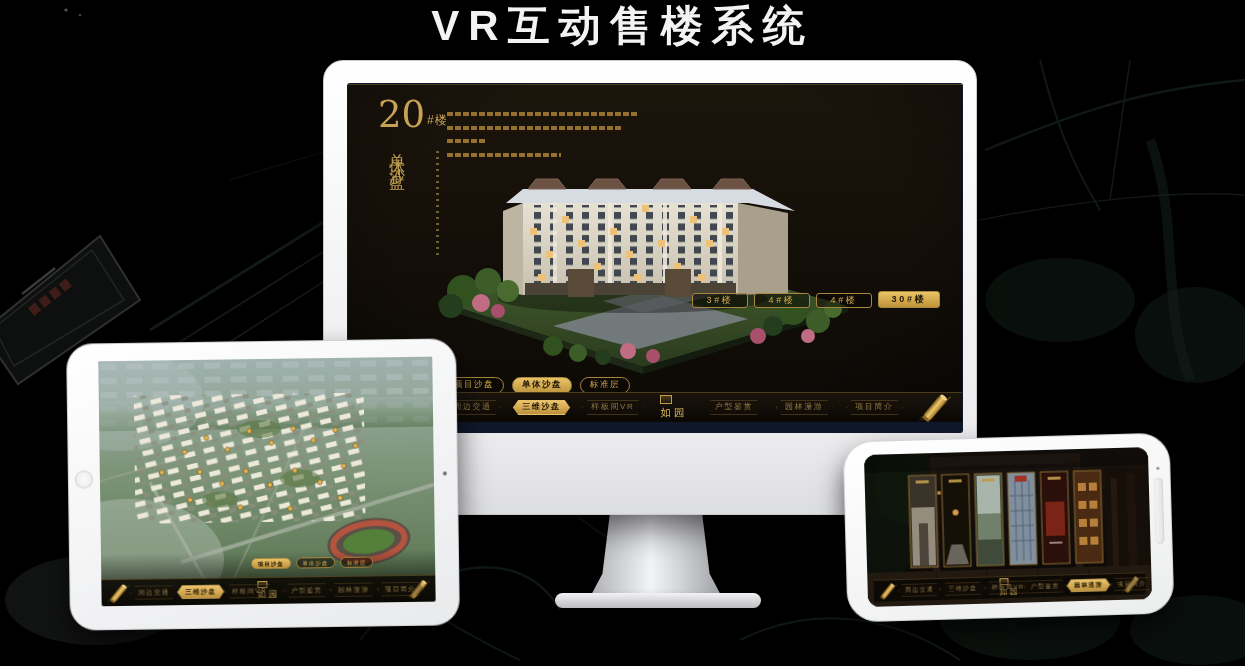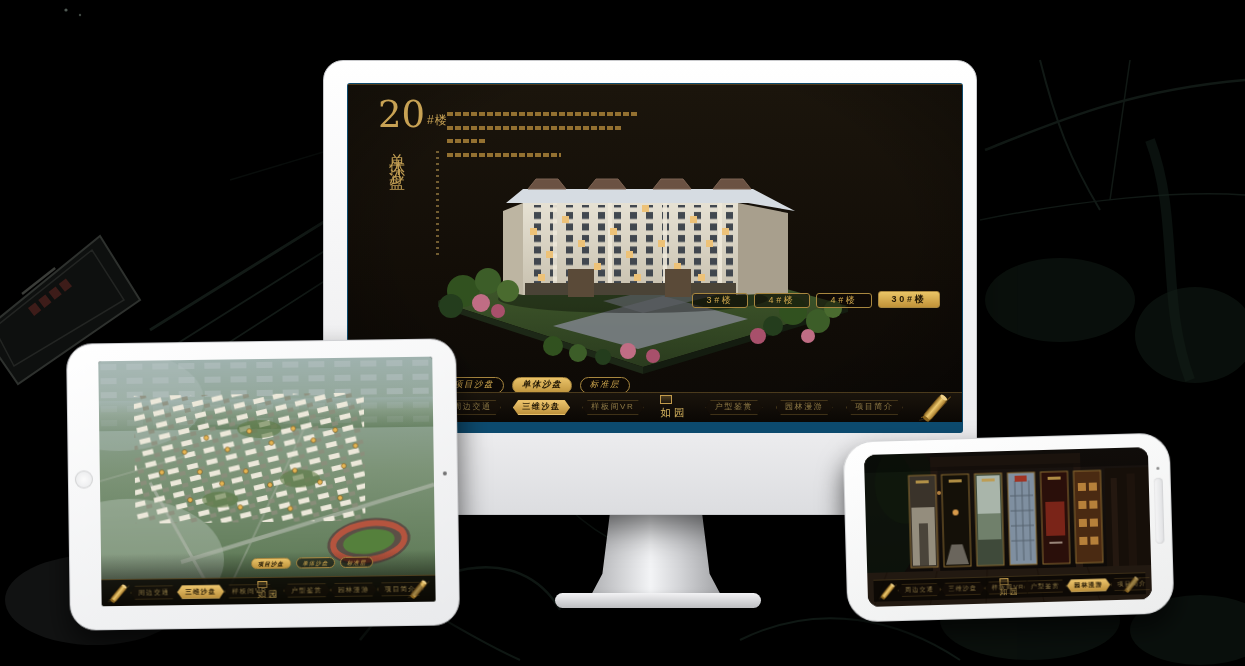--- a/index.html
+++ b/index.html
@@ -30,35 +30,35 @@
     font-weight:bold;border-color:#e8c06a;}
   .nav-logo{display:flex;flex-direction:column;align-items:flex-start;gap:.18em;color:#d9b660;padding:0 .6em;cursor:pointer;}
   .seal{width:1.15em;height:.85em;border:1px solid #c19a4b;
     background:linear-gradient(180deg,rgba(193,154,75,.3),rgba(193,154,75,.05));}
   .logo-text{font-size:1.3em;letter-spacing:.3em;font-family:"DejaVu Serif",serif;}
   .scrollicon{flex:0 0 auto;cursor:pointer;}
 
   .pills{position:absolute;display:flex;gap:8px;z-index:4;}
   .pill{border:1px solid #a8873f;color:#d2a94e;background:rgba(12,8,3,.55);
     border-radius:1em;padding:.28em 1.05em;letter-spacing:.18em;line-height:1.15;
-    cursor:pointer;font-family:inherit;font-size:inherit;white-space:nowrap;font-style:italic;}
+    cursor:pointer;font-family:inherit;font-size:inherit;white-space:nowrap;}
   .pill.active{background:linear-gradient(180deg,#e9c268,#c0953d);color:#241905;font-weight:bold;}
 
   
   .monitor{position:absolute;left:323px;top:60px;width:652px;height:550px;z-index:2;}
   .m-neck{position:absolute;left:266px;top:449px;width:134px;height:90px;
     background:linear-gradient(90deg,#aeafb2,#f3f4f6 46%,#d3d4d7 68%,#9fa0a3);
     clip-path:polygon(16% 0,84% 0,90% 72%,100% 100%,0 100%,10% 72%);}
   .m-base{position:absolute;left:232px;top:533px;width:206px;height:15px;border-radius:8px;
     background:linear-gradient(180deg,#f2f2f4,#bdbec1);
     box-shadow:0 8px 12px rgba(0,0,0,.55);}
   .m-frame{position:absolute;left:0;top:0;width:652px;height:453px;border-radius:20px;
     background:linear-gradient(180deg,#ffffff,#ececee 82%,#dcdde0);
     border:1px solid #c9cacd;box-shadow:0 12px 34px rgba(0,0,0,.6);}
-  .m-bezel{position:absolute;left:24px;top:23px;width:616px;height:350px;background:#0c4a6e;border-radius:3px;}
+  .m-bezel{position:absolute;left:24px;top:23px;width:616px;height:350px;background:#0f172a;border-radius:3px;}
   .m-screen{position:absolute;left:1px;top:1px;width:614px;height:337px;overflow:hidden;
     background:linear-gradient(180deg,#1b150c,#120d07 60%,#0c0906);
     border-top:1px solid rgba(160,118,52,.45);}
   .m-screen::after{content:"";position:absolute;inset:0;pointer-events:none;
     background:radial-gradient(75% 90% at 50% 45%, transparent 55%, rgba(0,0,0,.5));}
   .m-hero{position:absolute;left:30px;top:12px;color:#c8a254;z-index:3;}
   .hero-line{display:flex;align-items:flex-end;}
   .hero-num{font-family:"DejaVu Serif",serif;font-size:37px;line-height:.95;}
   .hero-suffix{font-size:12px;margin-left:2px;margin-bottom:3px;letter-spacing:1px;}
   .hero-sub{writing-mode:vertical-rl;font-family:"DejaVu Serif",serif;font-size:16px;
@@ -168,20 +168,21 @@
       <path d="M360 640 C 420 560, 520 540, 560 610" stroke-width="2.5"></path>
       <path d="M300 600 C 380 560, 430 620, 520 660" stroke-width="2"></path>
       <path d="M740 640 C 820 600, 900 620, 960 660" stroke-width="2"></path>
       <path d="M560 500 C 600 540, 640 560, 700 560" stroke-width="1.5"></path>
     </g>
     <ellipse cx="95" cy="600" rx="90" ry="45" fill="#aab4ae" opacity=".1"></ellipse>
     <circle cx="66" cy="10" r="1.6" fill="#9fb3a8" opacity=".5"></circle>
     <circle cx="80" cy="15" r="1.2" fill="#9fb3a8" opacity=".4"></circle>
   </svg>
 
+  <div class="page-title">VR互动售楼系统</div>
 
   <div class="monitor">
     <div class="m-neck"></div>
     <div class="m-base"></div>
     <div class="m-frame"></div>
     <div class="m-bezel">
       <div class="m-screen">
 
         <div class="m-hero">
           <div class="hero-line">

